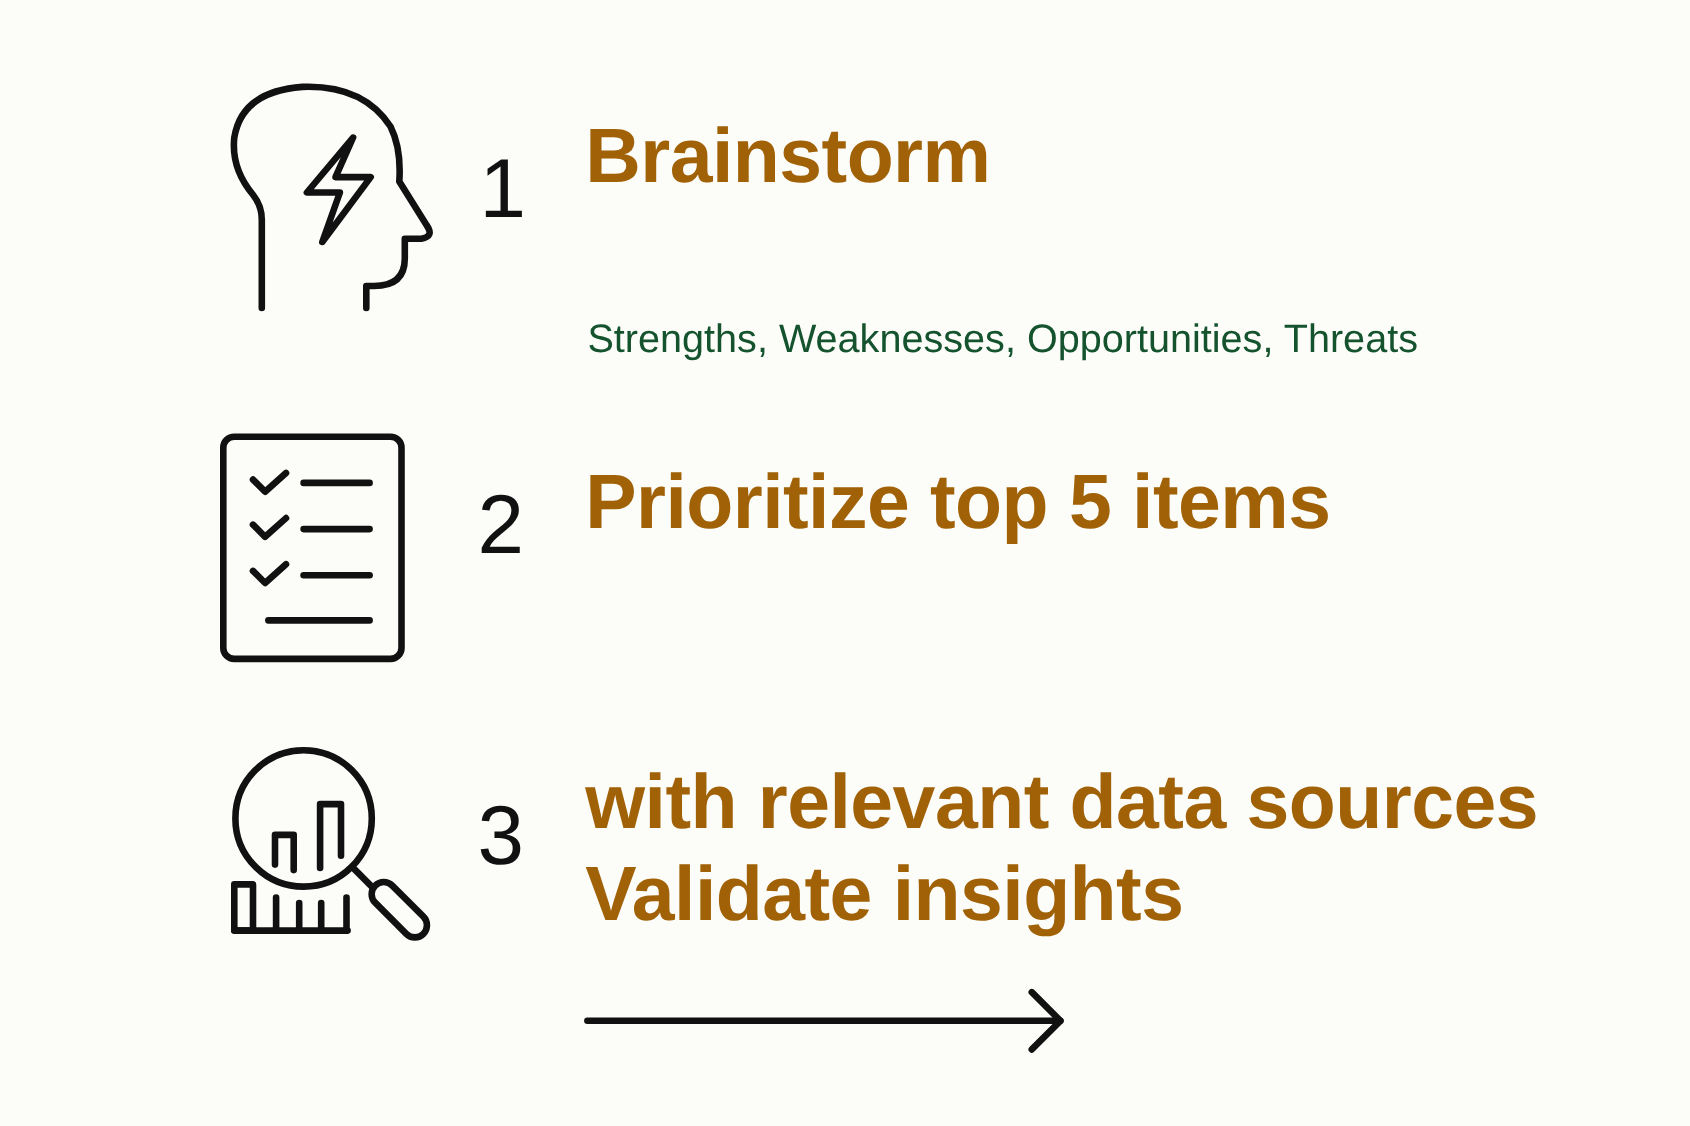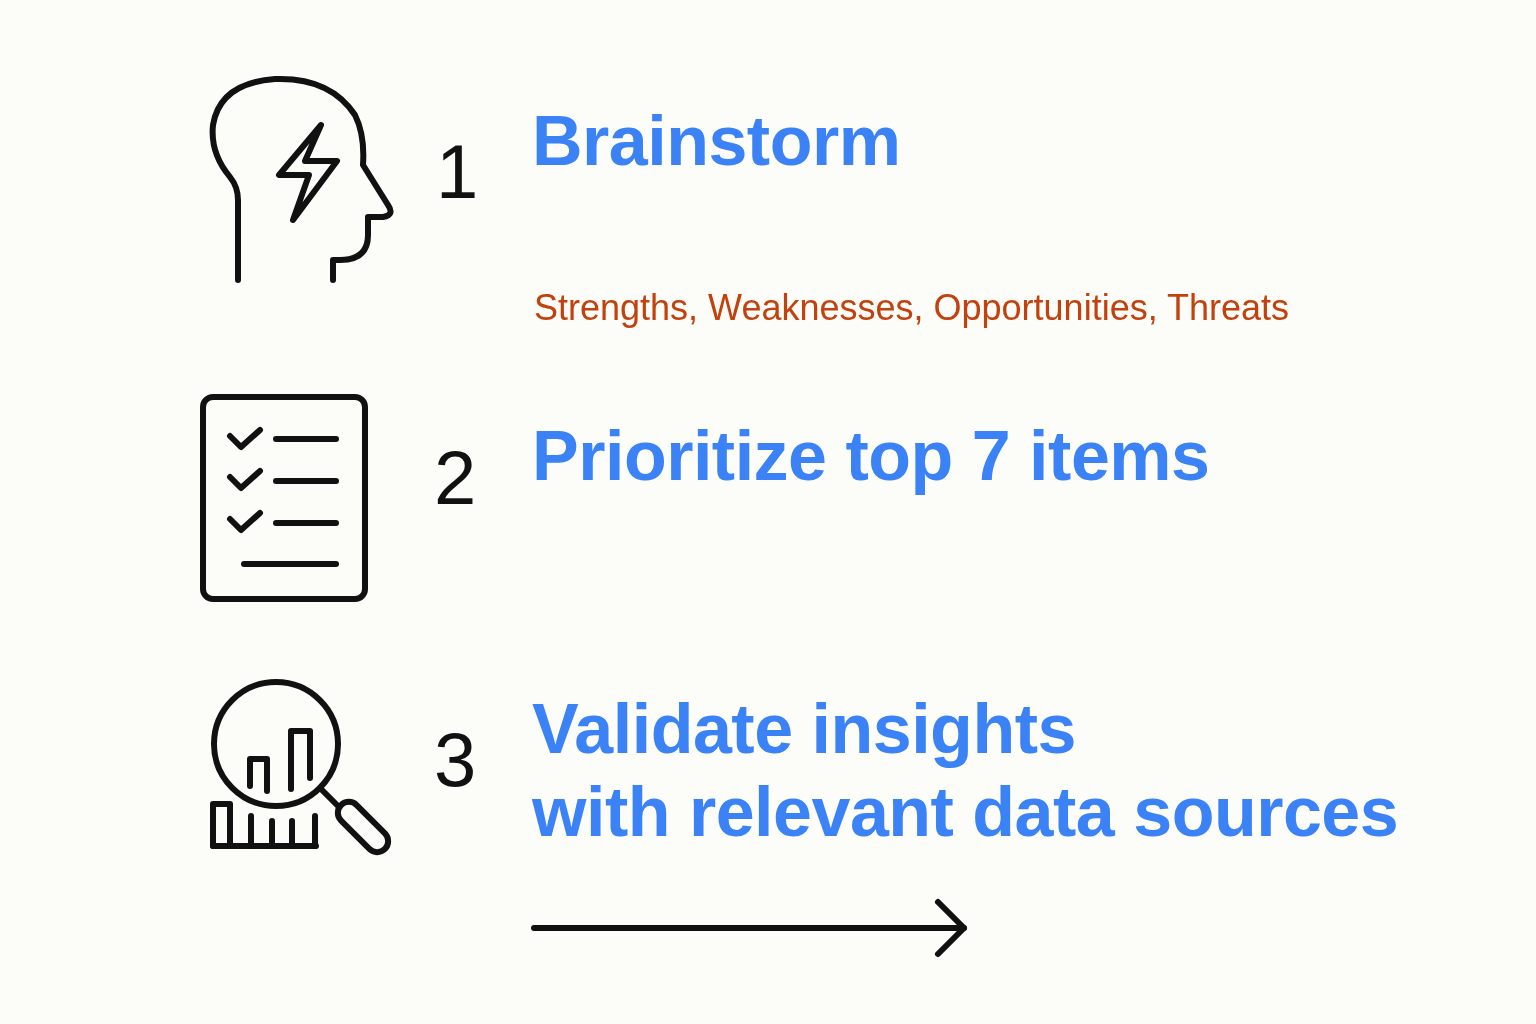--- a/index.html
+++ b/index.html
@@ -5,25 +5,25 @@
   html, body { margin:0; padding:0; }
   body {
     width:1536px; height:1024px; background:#fcfcf9; position:relative; overflow:hidden;
     font-family:"Liberation Sans", sans-serif; color:#111;
   }
   .icon { position:absolute; }
   .num {
     position:absolute; font-size:76px; font-weight:400; line-height:1; color:#111;
   }
   .title {
-    position:absolute; font-size:70px; font-weight:700; line-height:83px; color:#3b82f6;
+    position:absolute; font-size:70px; font-weight:700; line-height:83px; color:#a16207;
     letter-spacing:-0.5px;
   }
   .subtitle {
-    position:absolute; font-size:36px; font-weight:400; line-height:1; color:#c2410c;
+    position:absolute; font-size:36px; font-weight:400; line-height:1; color:#14532d;
   }
   .arrow { position:absolute; }
 </style>
 </head>
 <body>
 
 <div>
   <svg class="icon" style="left:205px;top:75px" width="195" height="215" viewBox="0 0 195 215" fill="none" stroke="#111" stroke-width="6" stroke-linecap="round" stroke-linejoin="round">
     <path d="M33 205 V125 Q33 112 25 102 Q5 78 8 50 Q15 8 70 4 Q125 2 150 40 Q160 60 158 90 L183 130 Q190 140 178 142 H163 V160 Q163 185 135 185 H128 V205"></path>
     <path d="M116 50 L74 100 H104 L88 145 L132 86 H100 Z"></path>
@@ -41,41 +41,41 @@
     <path d="M32 44 L43 55 L62 38"></path>
     <line x1="78" y1="47" x2="138" y2="47"></line>
     <path d="M32 85 L43 96 L62 79"></path>
     <line x1="78" y1="89" x2="138" y2="89"></line>
     <path d="M32 127 L43 138 L62 121"></path>
     <line x1="78" y1="131" x2="138" y2="131"></line>
     <line x1="46" y1="172" x2="138" y2="172"></line>
   </svg>
   <div class="num" style="left:434px;top:440px">2</div>
   <div class="title" style="left:532px;top:415px">
-    <div>Prioritize top 7 items</div>
+    <div>Prioritize top 5 items</div>
   </div>
 </div>
 
 <div>
   <svg class="icon" style="left:208px;top:676px" width="186" height="182" viewBox="0 0 186 182" fill="none" stroke="#111" stroke-width="6" stroke-linecap="round" stroke-linejoin="round">
     <circle cx="68" cy="68" r="62"></circle>
     <path d="M42 110 V83 H59 V115"></path>
     <path d="M83 113 V55 H102 V102"></path>
     <path d="M5 170 V128 H22 V170 Z"></path>
     <line x1="5" y1="170" x2="108" y2="170"></line>
     <line x1="43" y1="140" x2="43" y2="170"></line>
     <line x1="64" y1="145" x2="64" y2="170"></line>
     <line x1="84" y1="145" x2="84" y2="170"></line>
     <line x1="107" y1="140" x2="107" y2="170"></line>
     <line x1="113" y1="113" x2="130" y2="130"></line>
     <rect x="124" y="140" width="62" height="22" rx="11" transform="rotate(45 155 151)"></rect>
   </svg>
   <div class="num" style="left:434px;top:722px">3</div>
   <div class="title" style="left:532px;top:688px">
+    <div>with relevant data sources</div>
     <div>Validate insights</div>
-    <div>with relevant data sources</div>
   </div>
 </div>
 
 <svg class="arrow" style="left:528px;top:896px" width="446" height="64" viewBox="0 0 446 64" fill="none" stroke="#111" stroke-width="6" stroke-linecap="round" stroke-linejoin="round">
   <line x1="6" y1="32" x2="436" y2="32"></line>
   <path d="M410 6 L436 32 L410 58"></path>
 </svg>
 
 </body></html>

